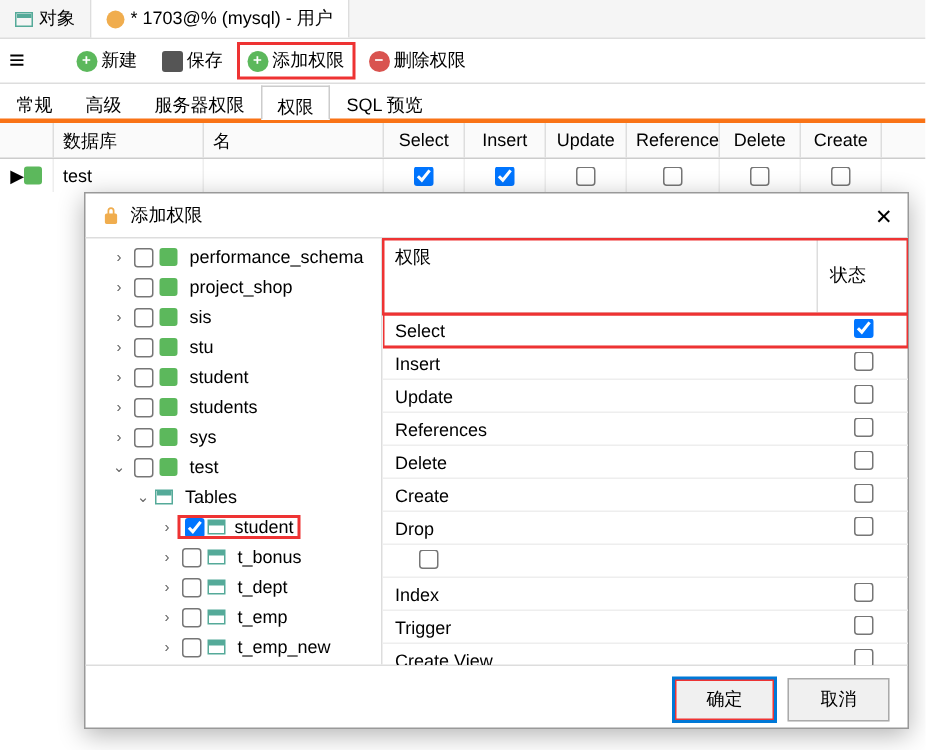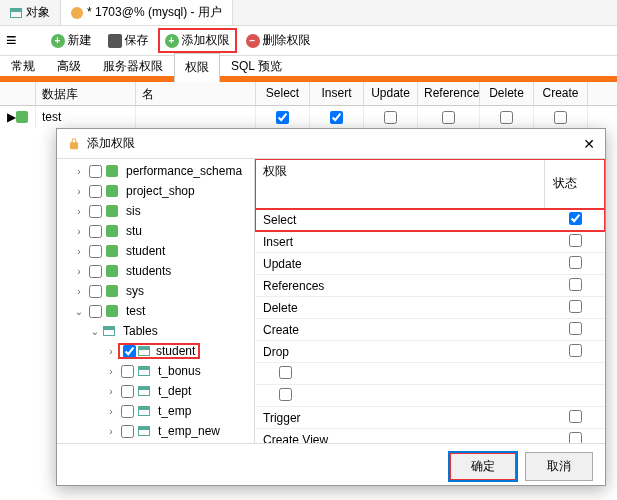--- a/index.html
+++ b/index.html
@@ -10,21 +10,21 @@
 .top-tab.active { background: #fff; }
 
 .toolbar { display: flex; align-items: center; height: 30px; padding: 2px 6px; gap: 4px; border-bottom: 1px solid #ddd; }
 .tb-btn { display: flex; align-items: center; gap: 3px; padding: 3px 6px; cursor: pointer; }
 .tb-btn.hl { outline: 2px solid #e33; outline-offset: -1px; }
 .icon-circle { width: 14px; height: 14px; border-radius: 50%; display: inline-flex; align-items: center; justify-content: center; color: #fff; font-size: 10px; font-weight: bold; }
 .ic-new { background: #5cb85c; } .ic-add { background: #5cb85c; } .ic-del { background: #d9534f; }
 .ic-save { width: 14px; height: 14px; background: #555; display: inline-block; border-radius: 2px; }
 .ic-menu { font-size: 18px; font-weight: bold; }
 
-.sub-tabs { display: flex; border-bottom: 6px solid #f97316; height: 26px; align-items: center; }
+.sub-tabs { display: flex; border-bottom: 3px solid #f97316; height: 26px; }
 .sub-tab { padding: 5px 10px; cursor: pointer; border: 1px solid transparent; }
 .sub-tab.active { border: 1px solid #ccc; border-bottom: 1px solid #fff; background: #fff; position: relative; top: 1px; }
 
 .grid-header { display: flex; border-bottom: 1px solid #ccc; height: 24px; background: #fafafa; }
 .gh { border-right: 1px solid #ddd; padding: 4px 6px; text-align: left; }
 .gh0 { width: 36px; } .gh1 { width: 100px; } .gh2 { width: 120px; } .ghc { width: 54px; text-align: center; }
 .ghc.wide { width: 62px; }
 
 .grid-row { display: flex; height: 22px; align-items: center; }
 .gc { border-right: 1px solid #eee; padding: 2px 6px; height: 22px; display: flex; align-items: center; }
@@ -287,20 +287,23 @@
           <div class="priv-row">
             <div class="pr1">
               <span>Drop</span>
             </div>
             <div class="pr2"><input type="checkbox" style=""></div>
           </div>
           <div class="priv-row">
             <div class="pr2"><input type="checkbox" style=""></div>
           </div>
           <div class="priv-row">
+            <div class="pr1">
+              <span>Index</span>
+            </div>
             <div class="pr2"><input type="checkbox" style=""></div>
           </div>
           <div class="priv-row">
             <div class="pr1">
               <span>Trigger</span>
             </div>
             <div class="pr2"><input type="checkbox" style=""></div>
           </div>
           <div class="priv-row">
             <div class="pr1">

